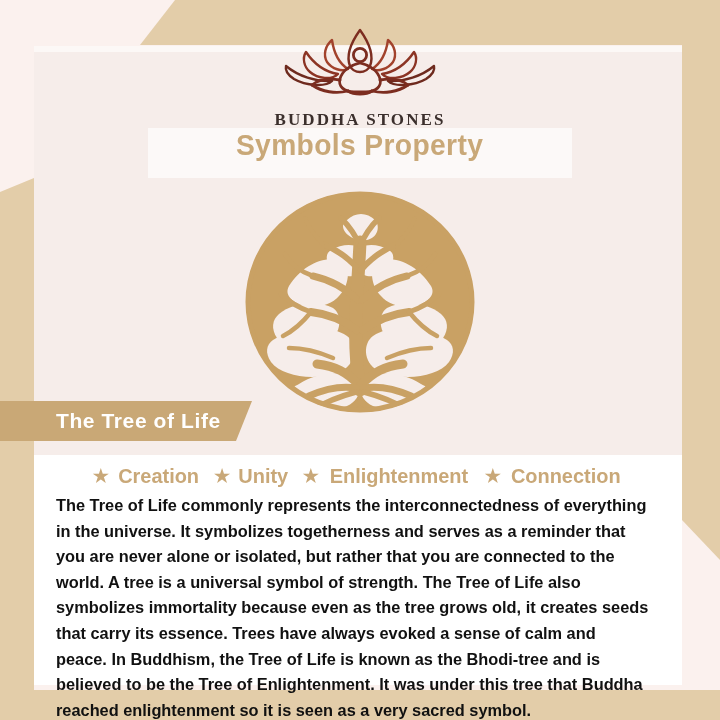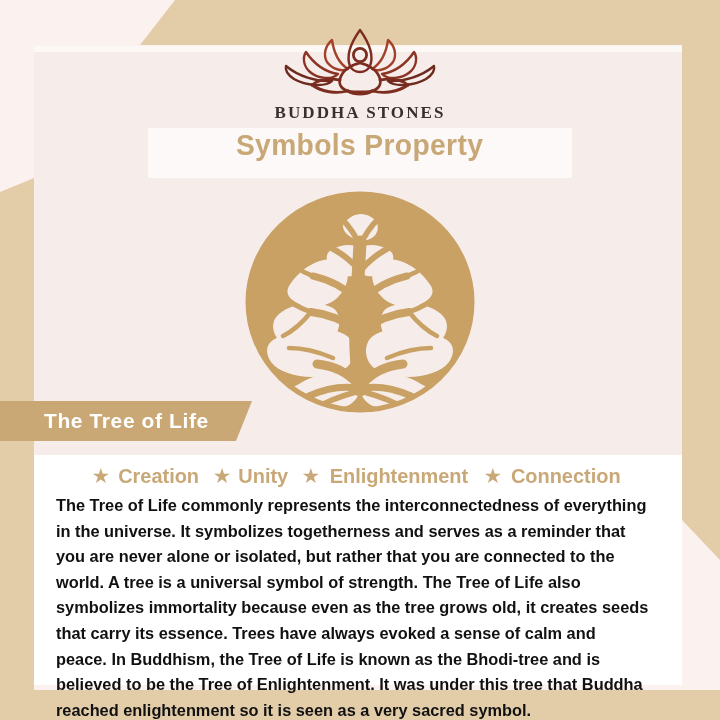--- a/index.html
+++ b/index.html
@@ -61,21 +61,21 @@
 
   
   .logo-wrap {
     position: absolute;
     left: 0; top: 22px;
     width: 720px;
     text-align: center;
   }
   .logo-mark { display: block; margin: 0 auto; }
   .logo-text {
-    margin-top: 5px;
+    margin-top: 12px;
     font-family: "Liberation Serif", serif;
     font-size: 17px;
     font-weight: 700;
     letter-spacing: 2.1px;
     color: #3b2f2c;
   }
 
   
   .title-strip {
     position: absolute;
@@ -103,20 +103,21 @@
 
   
   .ribbon {
     position: absolute;
     left: 0; top: 401px;
     width: 252px; height: 40px;
     background: #c9a876;
     clip-path: polygon(0 0, 252px 0, 236px 40px, 0 40px);
     display: flex;
     align-items: center;
+    padding-left: 12px;
   }
   .ribbon-text {
     margin-left: 44px;
     font-size: 21px;
     font-weight: 700;
     color: #ffffff;
     letter-spacing: 0.6px;
   }
 
   

